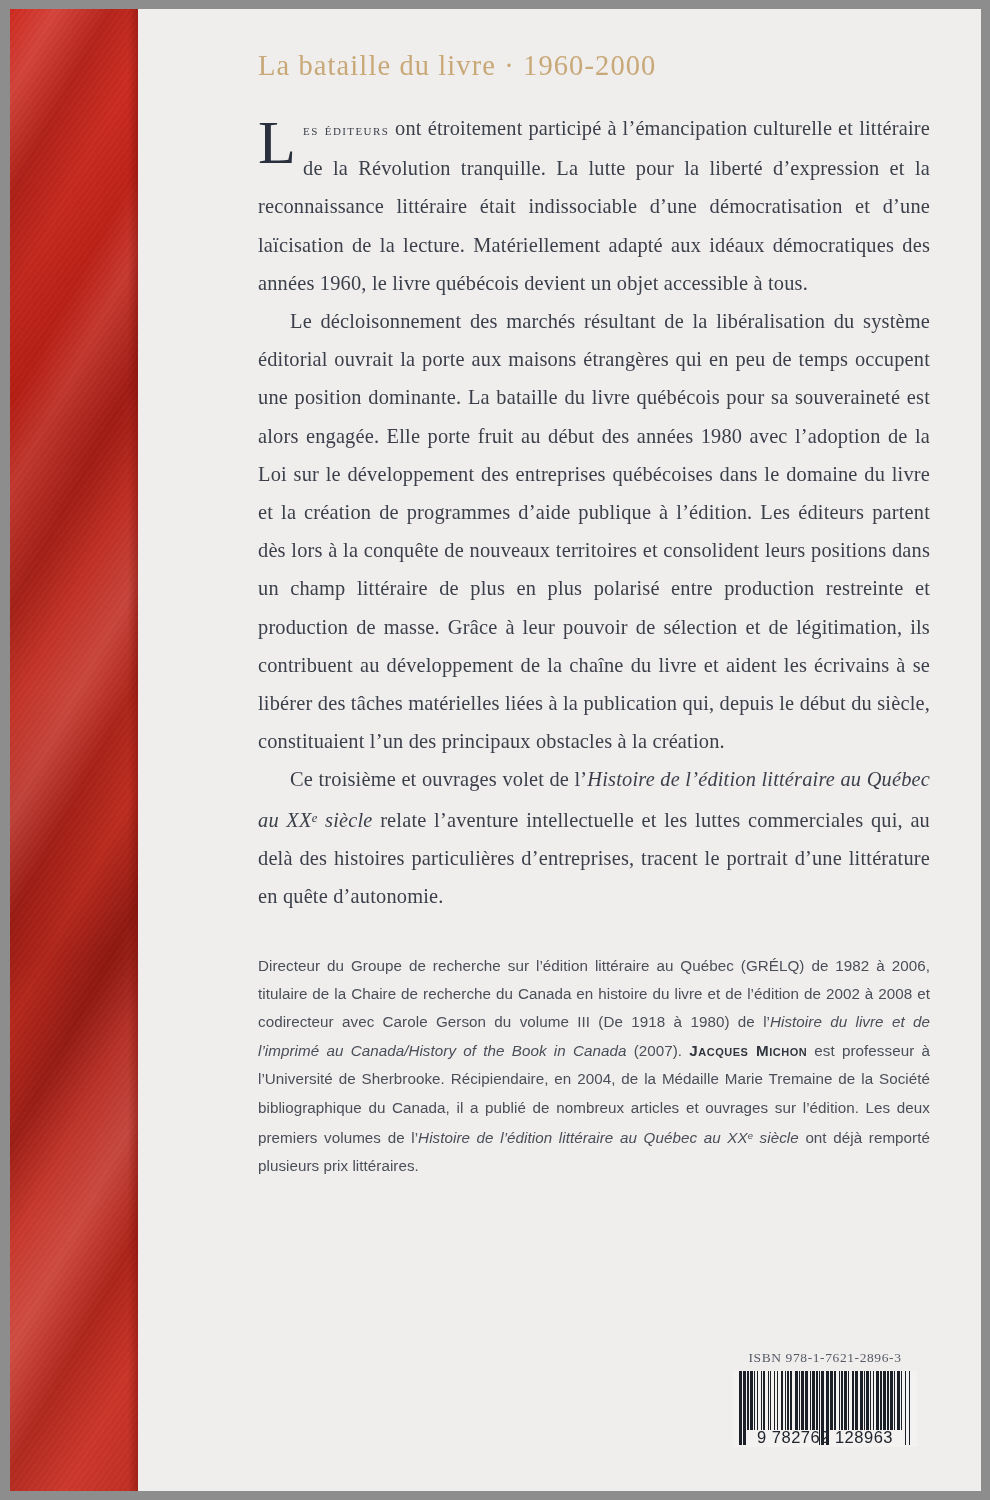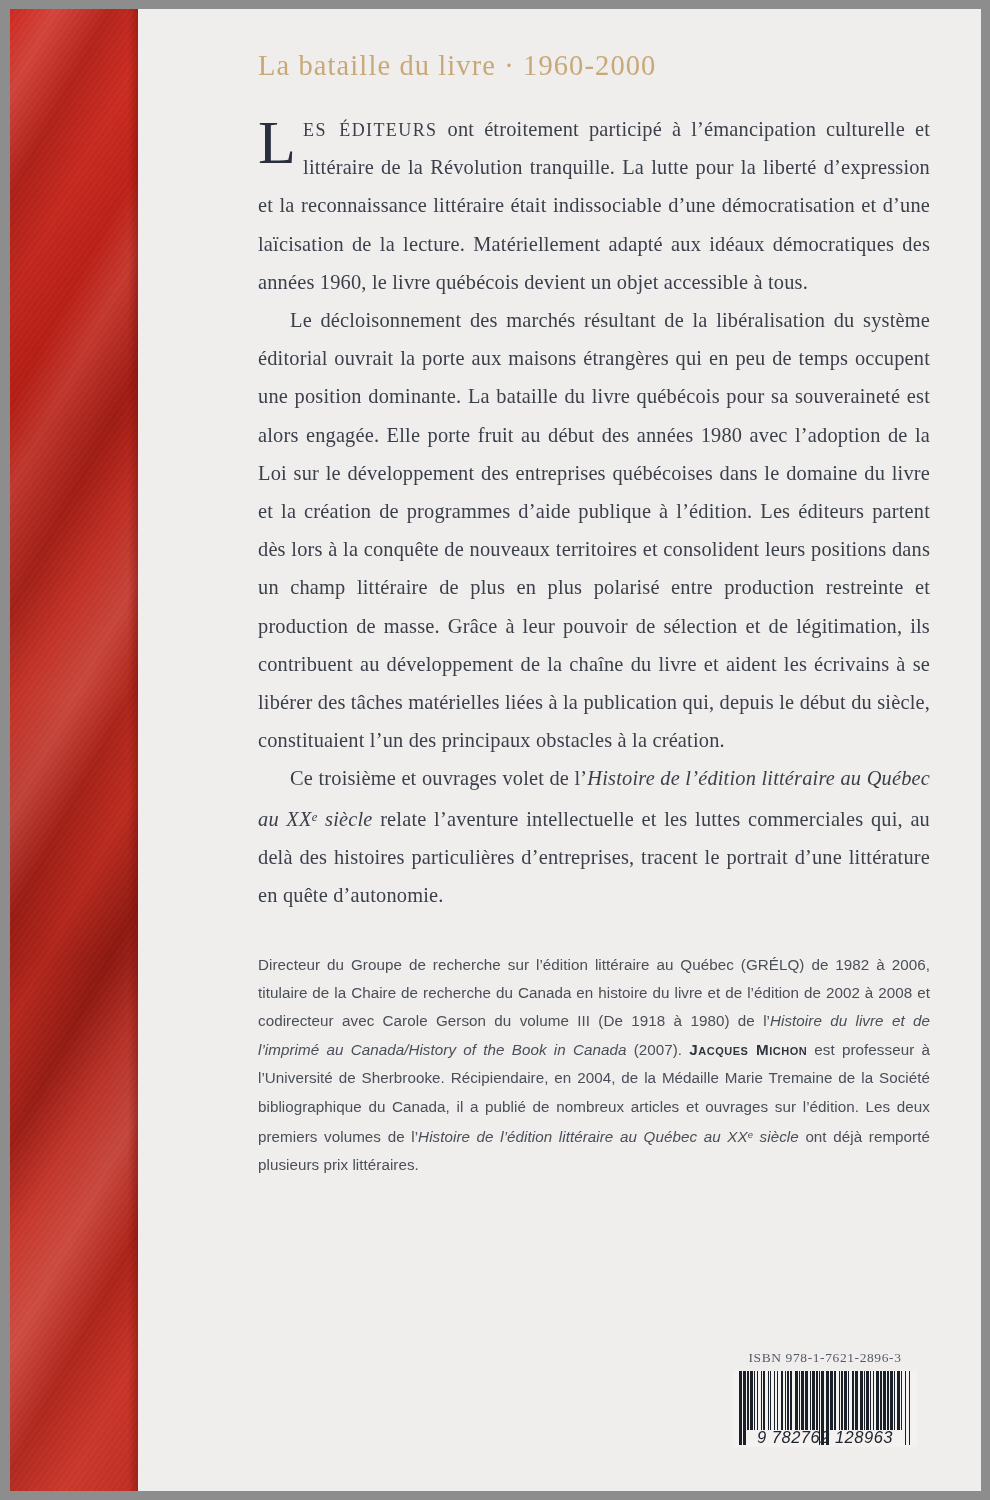--- a/index.html
+++ b/index.html
@@ -126,21 +126,21 @@
     font-family: "Liberation Serif", serif;
     font-size: 62px;
     line-height: 54px;
     color: #2a2f3d;
     padding: 4px 7px 0 0;
     margin-top: 2px;
   }
   .smallcaps {
     font-variant: small-caps;
     letter-spacing: 1.4px;
-    font-size: 25px;
+    font-size: 16px;
   }
   .blurb i, .bio i { font-style: italic; }
   sup.ord { font-size: .62em; vertical-align: .42em; font-style: italic; }
 
   
   #bio {
     margin-top: 36px;
     font-family: "Liberation Sans", sans-serif;
     font-size: 15.2px;
     line-height: 28.4px;
@@ -196,21 +196,20 @@
     color: #555a66;
     letter-spacing: .6px;
     margin-bottom: 5px;
   }
   #barcode {
     position: relative;
     width: 184px;
     height: 76px;
     margin: 0 auto;
     background: #f3f2f0;
-    font-style: italic;
   }
   #bars {
     position: absolute;
     left: 6px; top: 0;
     width: 172px; height: 59px;
     display: flex;
     align-items: flex-start;
   }
   #bars span { display: block; height: 100%; }
   #bars span.tall { height: 74px; }

